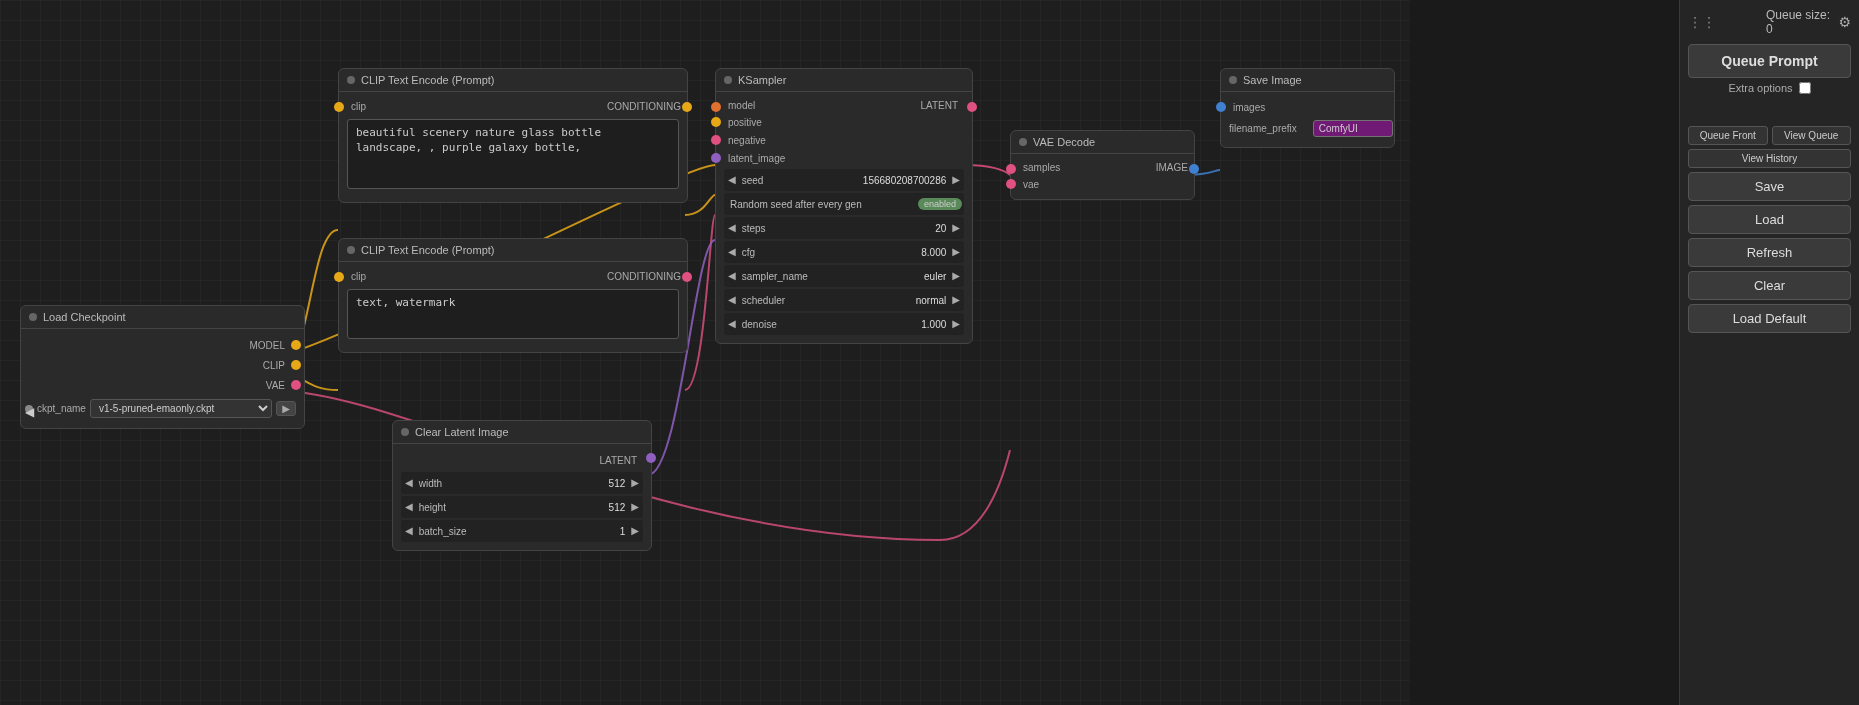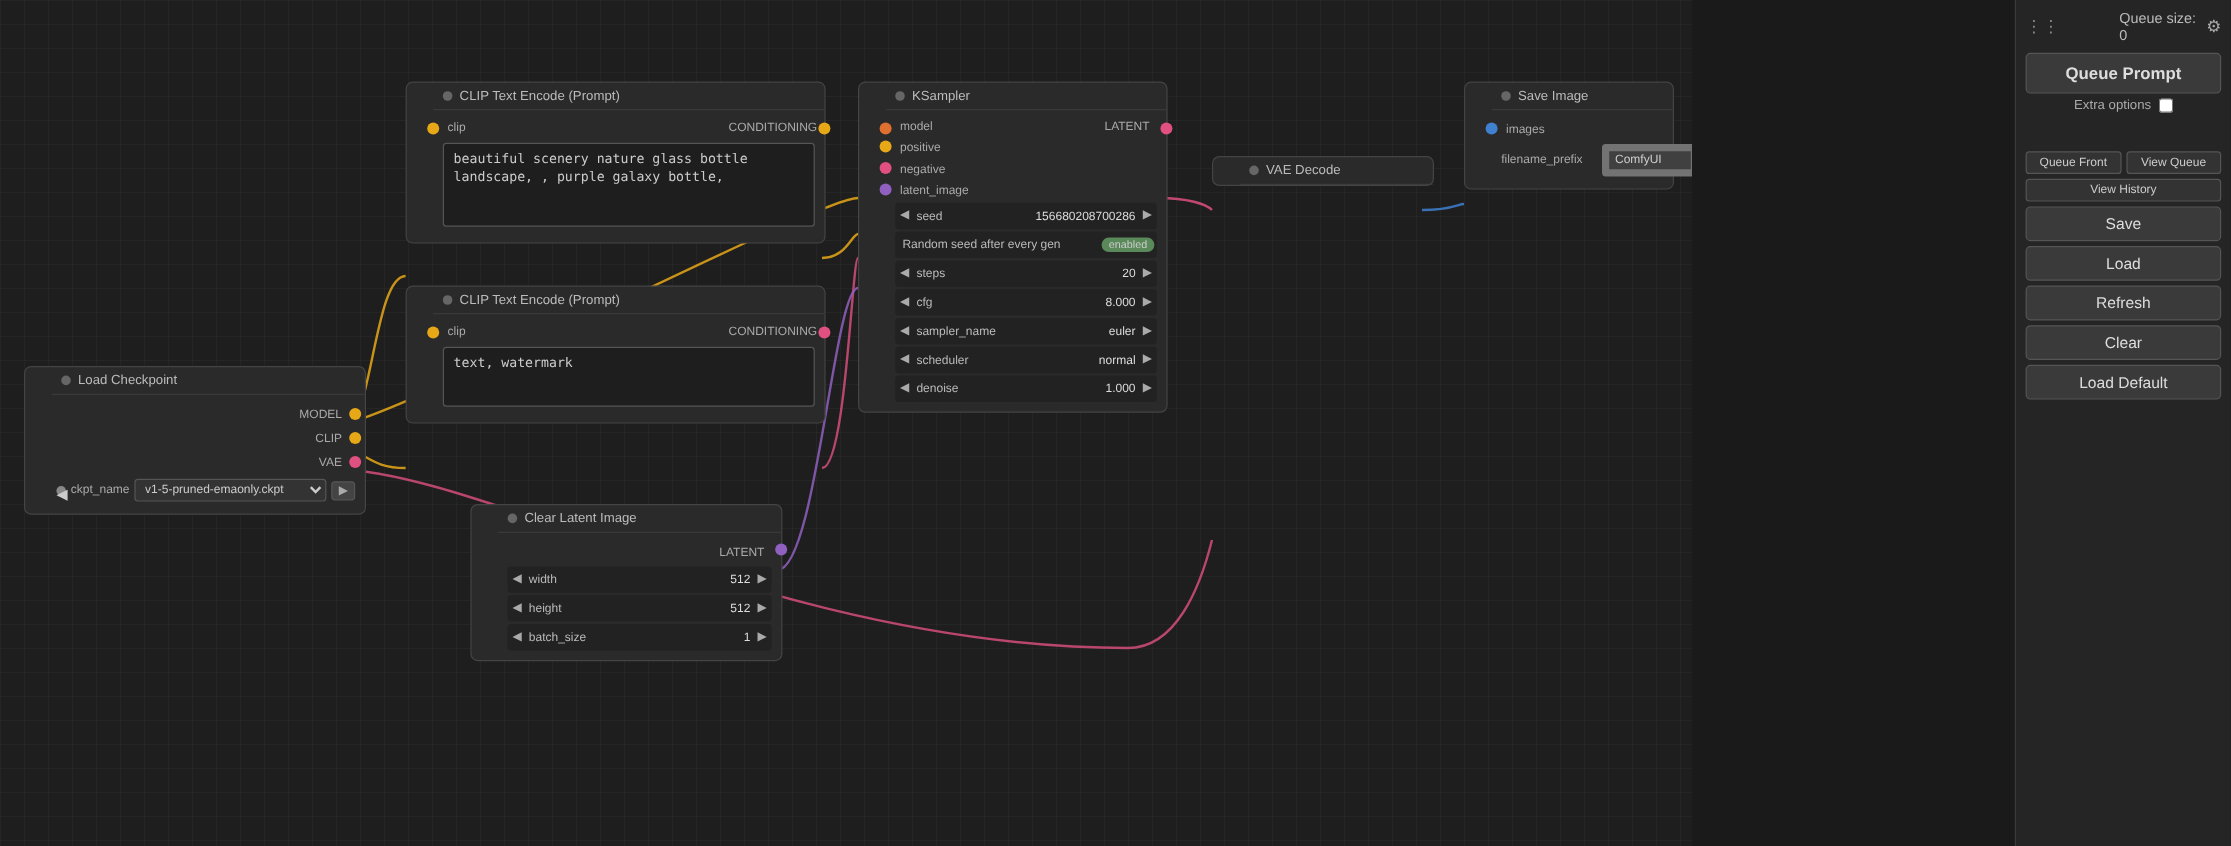--- a/index.html
+++ b/index.html
@@ -37,21 +37,20 @@
       pointer-events: none;
     }
 
     
     .node {
       position: absolute;
       background: #2a2a2a;
       border: 1px solid #444;
       border-radius: 6px;
       min-width: 160px;
-      padding-left: 22px;
     }
     .node-header {
       display: flex;
       align-items: center;
       padding: 5px 8px;
       border-bottom: 1px solid #444;
       gap: 6px;
       border-radius: 6px 6px 0 0;
     }
     .node-dot {
@@ -195,22 +194,22 @@
 
     
     .prefix-row {
       display: flex;
       align-items: center;
       margin: 4px 8px;
       gap: 16px;
     }
     .prefix-label { font-size: 10px; color: #aaa; }
     .prefix-input {
-      background: #404040;
-      border: 6px solid #737373;
+      background: #701a75;
+      border: 1px solid #737373;
       color: #ccc;
       font-size: 10px;
       padding: 2px 5px;
       border-radius: 3px;
       width: 80px;
     }
 
     
     .right-panel {
       position: absolute;
@@ -475,20 +474,35 @@
         <button class="arrow-btn">▶</button>
       </div>
     </div>
   </div>
 
   <div class="node" style="left:1010px; top:130px; width:185px;">
     <div class="node-header">
       <div class="node-dot"></div>
       <span class="node-title">VAE Decode</span>
     </div>
+    <div class="node-body">
+
+      <div style="display:flex; align-items:center; position:relative; padding:2px 0;">
+        <div class="port-connector pink" style="position:absolute; left:-5px; top:4px;"></div>
+        <span class="port-label" style="padding-left:12px;">samples</span>
+        <div style="flex:1;"></div>
+        <span class="port-label right">IMAGE</span>
+        <div class="port-connector blue" style="position:absolute; right:-5px; top:4px;"></div>
+      </div>
+
+      <div style="position:relative; padding:2px 8px;">
+        <div class="port-connector pink" style="position:absolute; left:-5px; top:4px;"></div>
+        <span class="port-label" style="padding-left:4px;">vae</span>
+      </div>
+    </div>
   </div>
 
   <div class="node" style="left:1220px; top:68px; width:175px;">
     <div class="node-header">
       <div class="node-dot"></div>
       <span class="node-title">Save Image</span>
     </div>
     <div class="node-body">
 
       <div style="position:relative; padding:2px 8px;">

